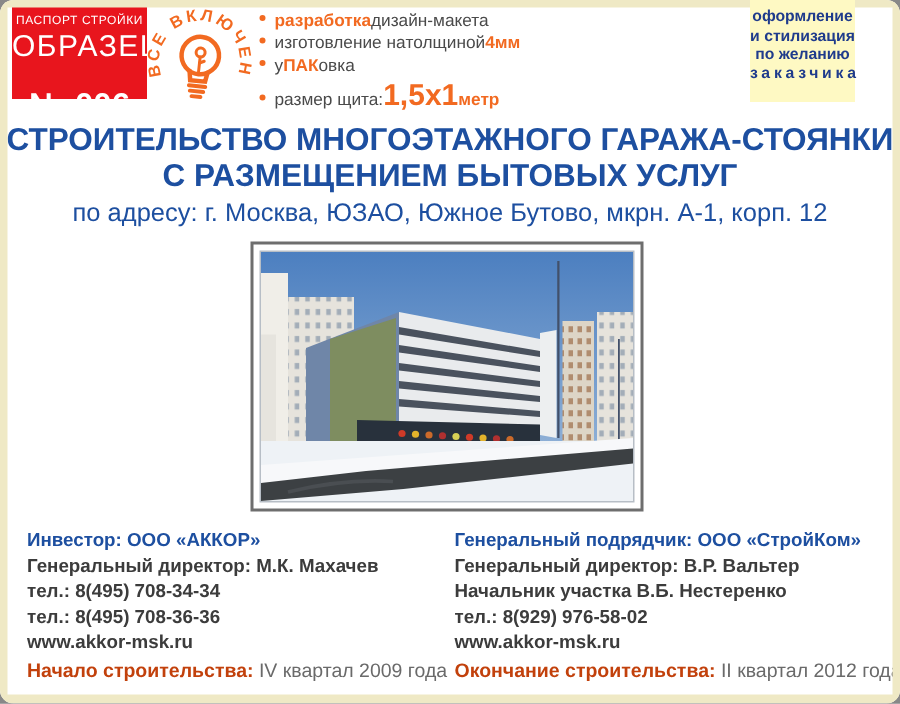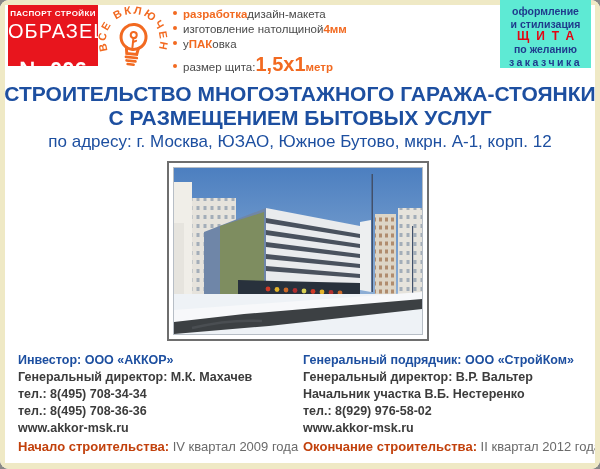--- a/index.html
+++ b/index.html
@@ -12,37 +12,37 @@
   .frame.top{left:0;top:0;right:0;height:5px;}
   .frame.bottom{left:0;bottom:0;right:0;height:6px;}
   .frame.left{left:0;top:0;bottom:0;width:5px;}
   .frame.right{right:0;top:0;bottom:0;width:5px;}
 
   
   .sample-box{
     position:absolute;left:8px;top:4px;width:90px;height:62px;z-index:4;
     background:#e8151d;color:#fff;text-align:center;padding-top:5px;box-sizing:border-box;
   }
-  .sample-box .l1{font-size:8px;font-weight:bold;letter-spacing:.4px;}
+  .sample-box .l1{font-size:8px;font-weight:normal;letter-spacing:.4px;}
   .sample-box .l2{font-size:20px;font-weight:400;letter-spacing:1px;margin-top:2px;}
   .sample-box .l3{font-size:22px;font-weight:bold;margin-top:16px;line-height:22px;}
 
   .stamp{position:absolute;left:96px;top:1px;width:74px;height:74px;z-index:4;}
 
   .features{position:absolute;left:173px;top:7px;width:320px;z-index:4;color:#4a4a4a;font-size:11.5px;}
   .feat-line{display:flex;align-items:baseline;line-height:15px;white-space:nowrap;}
   .feat-line .dot{width:4px;height:4px;border-radius:50%;background:#f26a21;margin-right:6px;flex:0 0 auto;position:relative;top:-3px;}
   .accent{color:#f26a21;font-weight:bold;}
   .size-big{color:#f26a21;font-weight:bold;font-size:20px;line-height:20px;}
   .size-unit{color:#f26a21;font-weight:bold;font-size:11.5px;}
   .feat-line.last{margin-top:2px;}
 
   .styling-box{
-    position:absolute;left:500px;top:0;width:91px;height:68px;z-index:6;
-    background:#5eead4;text-align:center;padding-top:5px;box-sizing:border-box;
+    position:absolute;left:500px;top:0;width:70px;height:68px;z-index:6;
+    background:#fef9c3;text-align:center;padding-top:5px;box-sizing:border-box;
     color:#1f3b8c;font-weight:bold;font-size:10.5px;line-height:12.5px;
   }
   .styling-box .shield{color:#e30613;font-size:12px;letter-spacing:7px;text-indent:7px;line-height:13px;}
   .styling-box .spaced{letter-spacing:2.5px;}
 
   
   .title{position:absolute;left:0;right:0;text-align:center;color:#1d4fa0;font-weight:bold;font-size:21px;white-space:nowrap;z-index:2;}
   .title.t1{top:82px;}
   .title.t2{top:106px;}
   .address{position:absolute;left:0;right:0;top:132px;text-align:center;color:#1d4fa0;font-size:17px;white-space:nowrap;z-index:2;}
@@ -123,21 +123,20 @@
       <span class="dot"></span>
       <span>размер щита: </span>
         <span class="size-big">1,5х1</span>
         <span class="size-unit"> метр</span>
     </div>
   </div>
 
   <div class="styling-box">
     <div>оформление</div>
     <div>и стилизация</div>
-    <div class="shield">ЩИТА</div>
     <div>по желанию</div>
     <div class="spaced">заказчика</div>
   </div>
 
   <div class="title t1">СТРОИТЕЛЬСТВО МНОГОЭТАЖНОГО ГАРАЖА-СТОЯНКИ</div>
   <div class="title t2">С РАЗМЕЩЕНИЕМ БЫТОВЫХ УСЛУГ</div>
   <div class="address">по адресу: г. Москва, ЮЗАО, Южное Бутово, мкрн. А-1, корп. 12</div>
 
   <div class="photo-frame">
     <svg width="248" height="166" viewBox="0 0 248 166" preserveAspectRatio="none">

